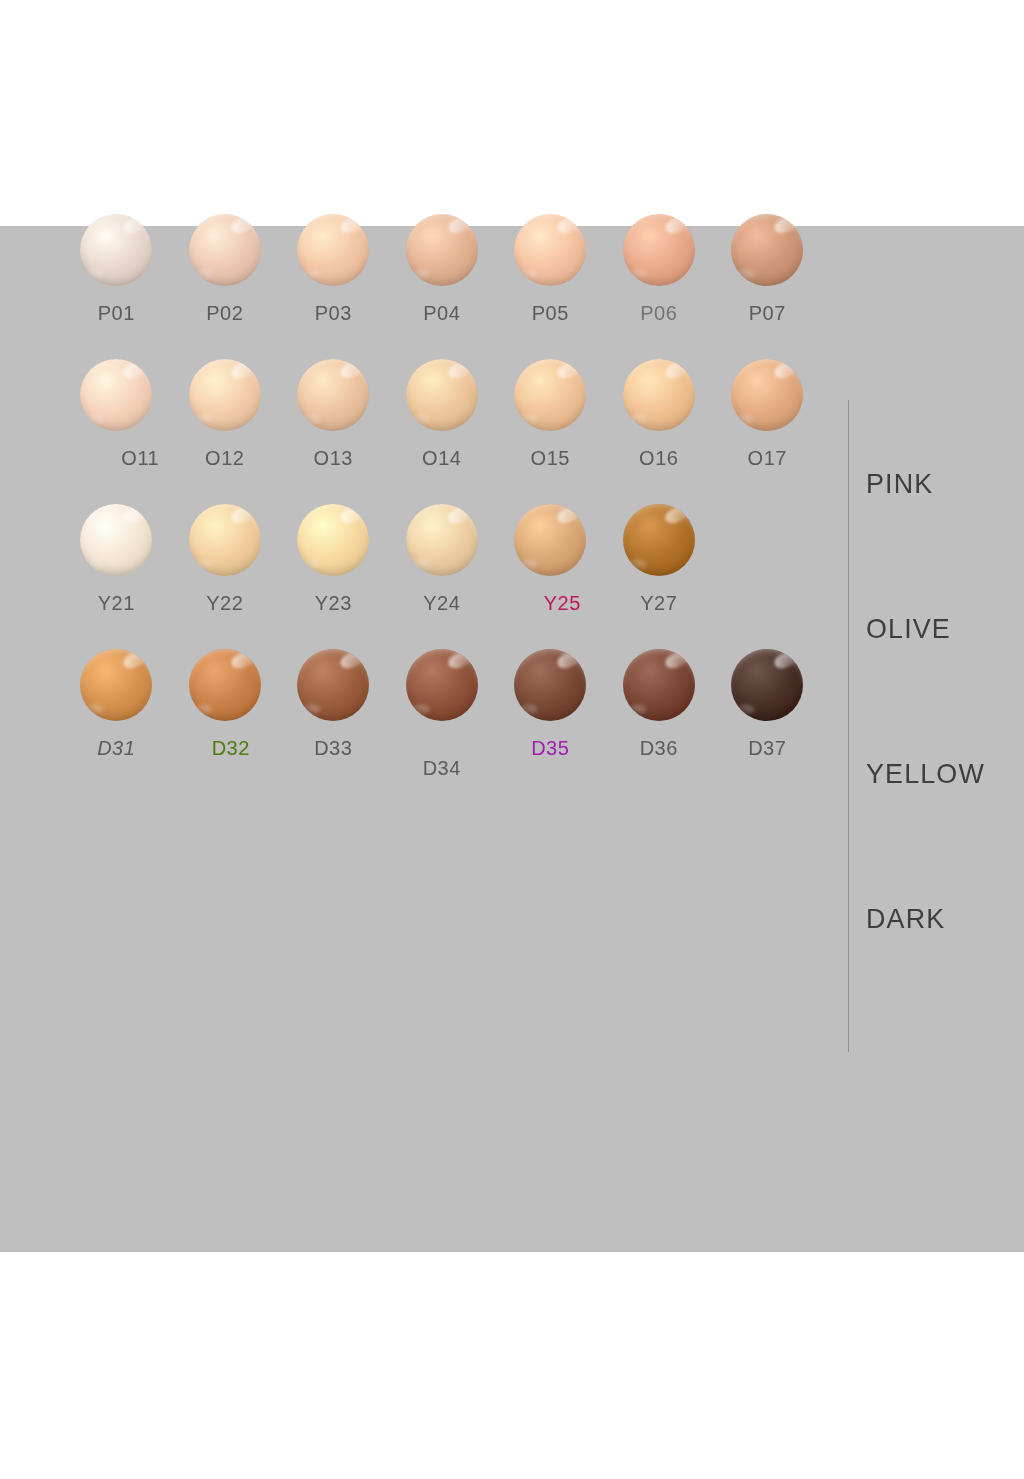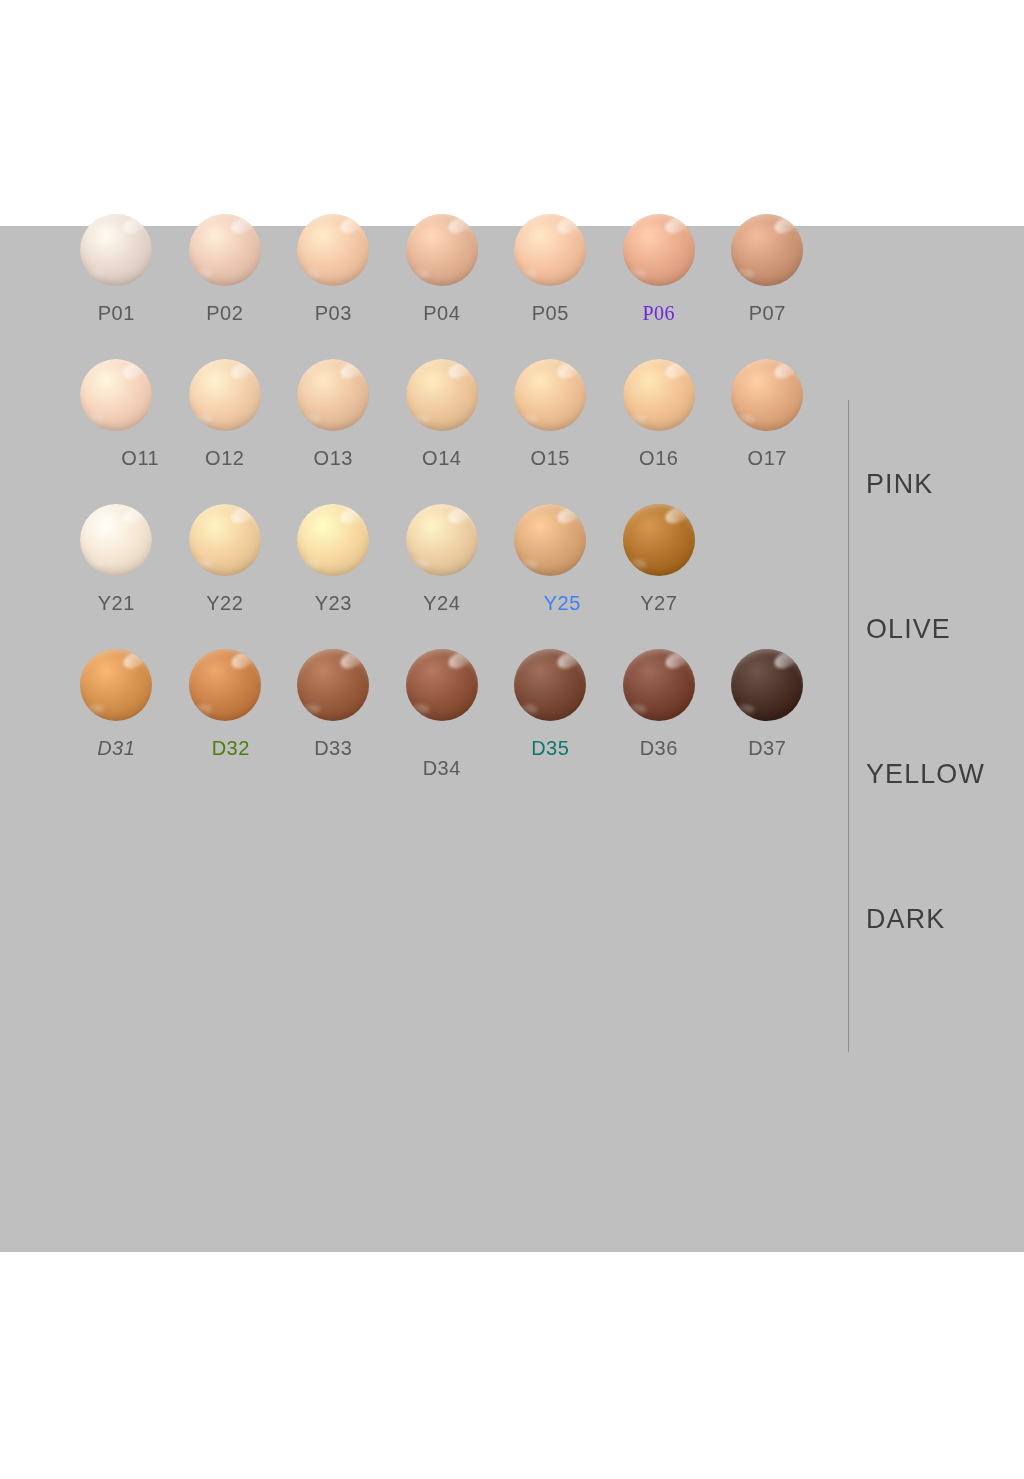--- a/index.html
+++ b/index.html
@@ -199,21 +199,21 @@
           </div>
           <div class="shade-label" style="color: rgb(91, 91, 91);">P05</div>
         </div>
         <div class="shade-cell">
           <div class="dot-wrap">
             <div class="dot" style="background: radial-gradient(circle at 36% 30%, rgb(255, 206, 175) 0%, rgb(233, 170, 139) 48%, rgb(202, 139, 108) 100%);">
               <div class="gloss"></div>
               <div class="rim"></div>
             </div>
           </div>
-          <div class="shade-label" style="color: #6d28d9; font-family: Liberation Serif, serif;">P06</div>
+          <div class="shade-label" style="color: #737373;">P06</div>
         </div>
         <div class="shade-cell">
           <div class="dot-wrap">
             <div class="dot" style="background: radial-gradient(circle at 36% 30%, rgb(243, 188, 156) 0%, rgb(207, 152, 120) 48%, rgb(176, 121, 89) 100%);">
               <div class="gloss"></div>
               <div class="rim"></div>
             </div>
           </div>
           <div class="shade-label" style="color: rgb(91, 91, 91);">P07</div>
         </div>
@@ -320,21 +320,21 @@
           </div>
           <div class="shade-label" style="color: rgb(91, 91, 91);">Y24</div>
         </div>
         <div class="shade-cell">
           <div class="dot-wrap">
             <div class="dot" style="background: radial-gradient(circle at 36% 30%, rgb(255, 204, 156) 0%, rgb(219, 168, 120) 48%, rgb(188, 137, 89) 100%);">
               <div class="gloss"></div>
               <div class="rim"></div>
             </div>
           </div>
-          <div class="shade-label" style="color: #3b82f6; margin-left: 24px;">Y25</div>
+          <div class="shade-label" style="color: #be185d; margin-left: 24px;">Y25</div>
         </div>
         <div class="shade-cell">
           <div class="dot-wrap">
             <div class="dot" style="background: radial-gradient(circle at 36% 30%, rgb(214, 152, 80) 0%, rgb(178, 116, 44) 48%, rgb(147, 85, 13) 100%);">
               <div class="gloss"></div>
               <div class="rim"></div>
             </div>
           </div>
           <div class="shade-label" style="color: rgb(91, 91, 91);">Y27</div>
         </div>
@@ -376,21 +376,21 @@
           </div>
           <div class="shade-label" style="color: rgb(91, 91, 91); margin-top: 32px;">D34</div>
         </div>
         <div class="shade-cell">
           <div class="dot-wrap">
             <div class="dot" style="background: radial-gradient(circle at 36% 30%, rgb(160, 111, 92) 0%, rgb(124, 75, 56) 48%, rgb(93, 44, 25) 100%);">
               <div class="gloss"></div>
               <div class="rim"></div>
             </div>
           </div>
-          <div class="shade-label" style="color: #0f766e;">D35</div>
+          <div class="shade-label" style="color: #a21caf;">D35</div>
         </div>
         <div class="shade-cell">
           <div class="dot-wrap">
             <div class="dot" style="background: radial-gradient(circle at 36% 30%, rgb(159, 106, 89) 0%, rgb(123, 70, 53) 48%, rgb(92, 39, 22) 100%);">
               <div class="gloss"></div>
               <div class="rim"></div>
             </div>
           </div>
           <div class="shade-label" style="color: rgb(91, 91, 91);">D36</div>
         </div>

